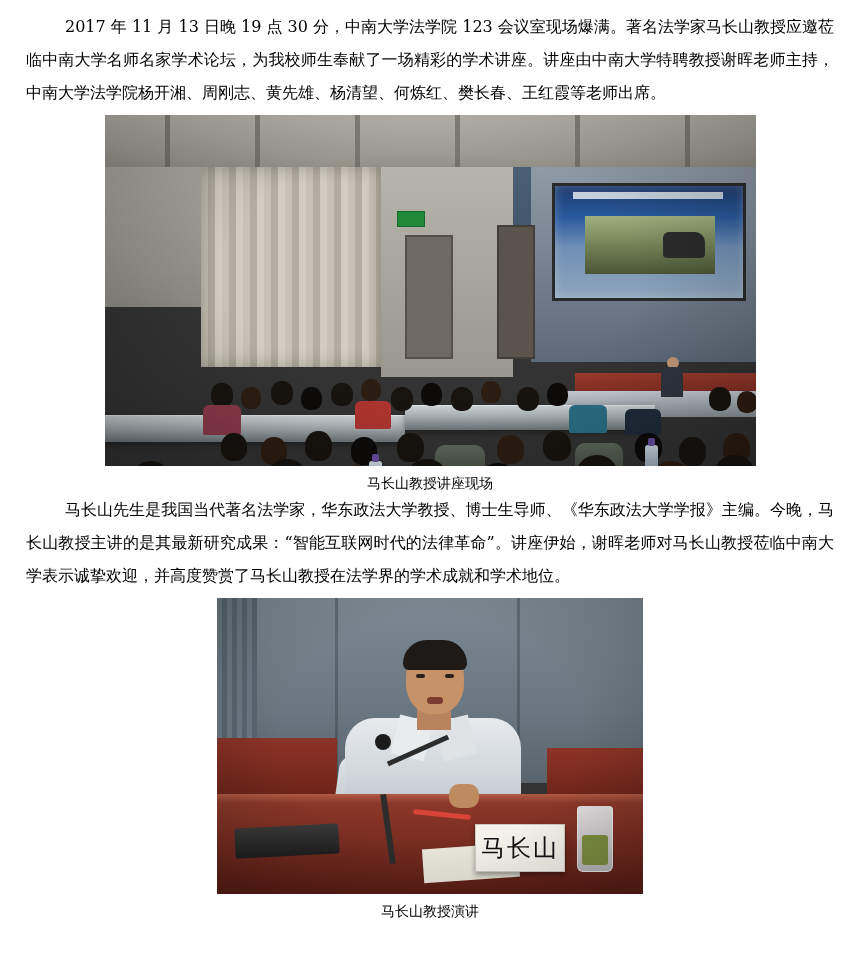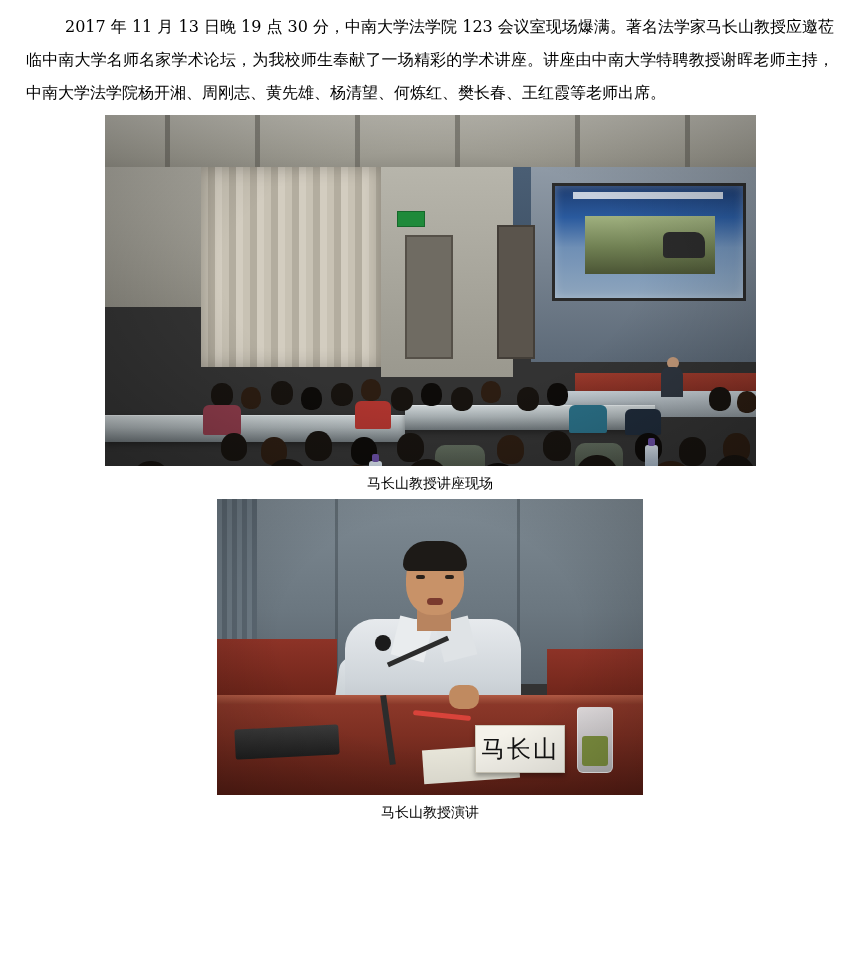--- a/index.html
+++ b/index.html
@@ -415,20 +415,21 @@
       <div class="f1-bottle" style="left:540px;top:330px;height:30px;"></div>
       
       
       
       
       <div class="f1-vignette"></div>
     </div>
     <div class="caption">马长山教授讲座现场</div>
   </div>
 
+  <p class="body-text">马长山先生是我国当代著名法学家，华东政法大学教授、博士生导师、《华东政法大学学报》主编。今晚，马长山教授主讲的是其最新研究成果：“智能互联网时代的法律革命”。讲座伊始，谢晖老师对马长山教授莅临中南大学表示诚挚欢迎，并高度赞赏了马长山教授在法学界的学术成就和学术地位。</p>
 
   <div class="figure">
     <div class="frame fig2">
       <div class="f2-wall"></div>
       <div class="f2-wall-seamL"></div>
       <div class="f2-wall-seamR"></div>
       <div class="f2-curtainL"></div>
       <div class="f2-redpanel"></div>
       <div class="f2-redpanelR"></div>
 

